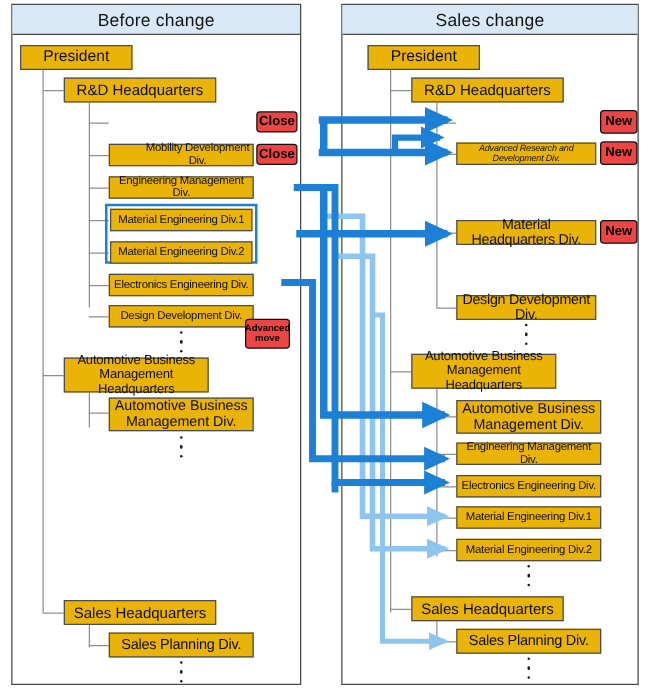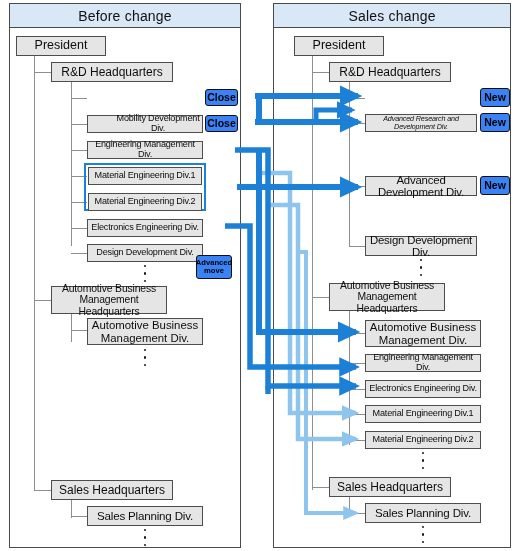--- a/index.html
+++ b/index.html
@@ -16,21 +16,21 @@
   #panel-after{left:273px;top:3px;width:238px;height:545px;}
   .panel-header{
     position:absolute;left:0;top:0;right:0;height:23px;
     background:#d9e8f6;border-bottom:1px solid #4a4a4a;
     display:flex;align-items:center;justify-content:center;
     font-size:14px;font-weight:400;color:#111;letter-spacing:.2px;
   }
 
   
   .box{
-    position:absolute;box-sizing:border-box;background:#e5e5e5;
+    position:absolute;box-sizing:border-box;background:#eab308;
     border:1px solid #4d4d4d;
     display:flex;align-items:center;justify-content:center;
     text-align:center;line-height:1.06;
     font-size:10.5px;color:#0d0d0d;z-index:6;
     padding:0 2px;
   }
   .box.lvl1{border-width:1.6px;font-size:12.5px;}
   .box.lvl2{border-width:1.3px;font-size:12px;}
   .box.tiny{font-size:7.2px;letter-spacing:-0.15px;font-style:italic;}
   .box.sm{font-size:9.1px;letter-spacing:-0.2px;}
@@ -44,21 +44,21 @@
   .ln.h{height:1.2px;}
 
   
   .dots{position:absolute;z-index:5;display:flex;flex-direction:column;
         align-items:center;justify-content:space-between;}
   .dots i{display:block;width:2.2px;height:2.2px;border-radius:50%;background:#1a1a1a;}
 
   
   .badge{
     position:absolute;box-sizing:border-box;z-index:8;
-    background:#3b82f6;border:1.6px solid #101010;border-radius:3px;
+    background:#ef4444;border:1.6px solid #101010;border-radius:3px;
     display:flex;align-items:center;justify-content:center;
     text-align:center;font-weight:700;color:#000;line-height:1;
   }
   .badge.close{font-size:10.5px;}
   .badge.newb{font-size:10.5px;}
   .badge.partial{font-size:7.6px;line-height:1.05;flex-direction:column;}
 
   
   .hl{position:absolute;box-sizing:border-box;border:2.6px solid #1b80d6;z-index:4;}
 
@@ -157,21 +157,21 @@
   <div class="ln v" style="left:349px;top:82px;height:164px;"></div>
 
   <div class="ln h" style="left:349px;top:98px;width:16px;"></div>
   <div class="badge newb" style="left:480px;top:88px;width:30px;height:19px;">New</div>
 
   <div class="ln h" style="left:349px;top:123px;width:16px;"></div>
   <div class="box tiny" style="left:365px;top:114px;width:112px;height:18px;">Advanced Research and Development Div.</div>
   <div class="badge newb" style="left:480px;top:113px;width:30px;height:19px;">New</div>
 
   <div class="ln h" style="left:349px;top:186px;width:16px;"></div>
-  <div class="box med" style="left:365px;top:176px;width:112px;height:20px;font-size:11.4px;">Advanced Development Div.</div>
+  <div class="box med" style="left:365px;top:176px;width:112px;height:20px;font-size:11.4px;">Material Headquarters Div.</div>
   <div class="badge newb" style="left:480px;top:176px;width:30px;height:19px;">New</div>
 
   <div class="ln h" style="left:349px;top:246px;width:16px;"></div>
   <div class="box med" style="left:365px;top:236px;width:112px;height:20px;font-size:11.4px;">Design Development Div.</div>
   <div class="dots" style="left:419px;top:259px;width:4px;height:17px;">
     <i></i>
       <i></i>
       <i></i>
   </div>
 

